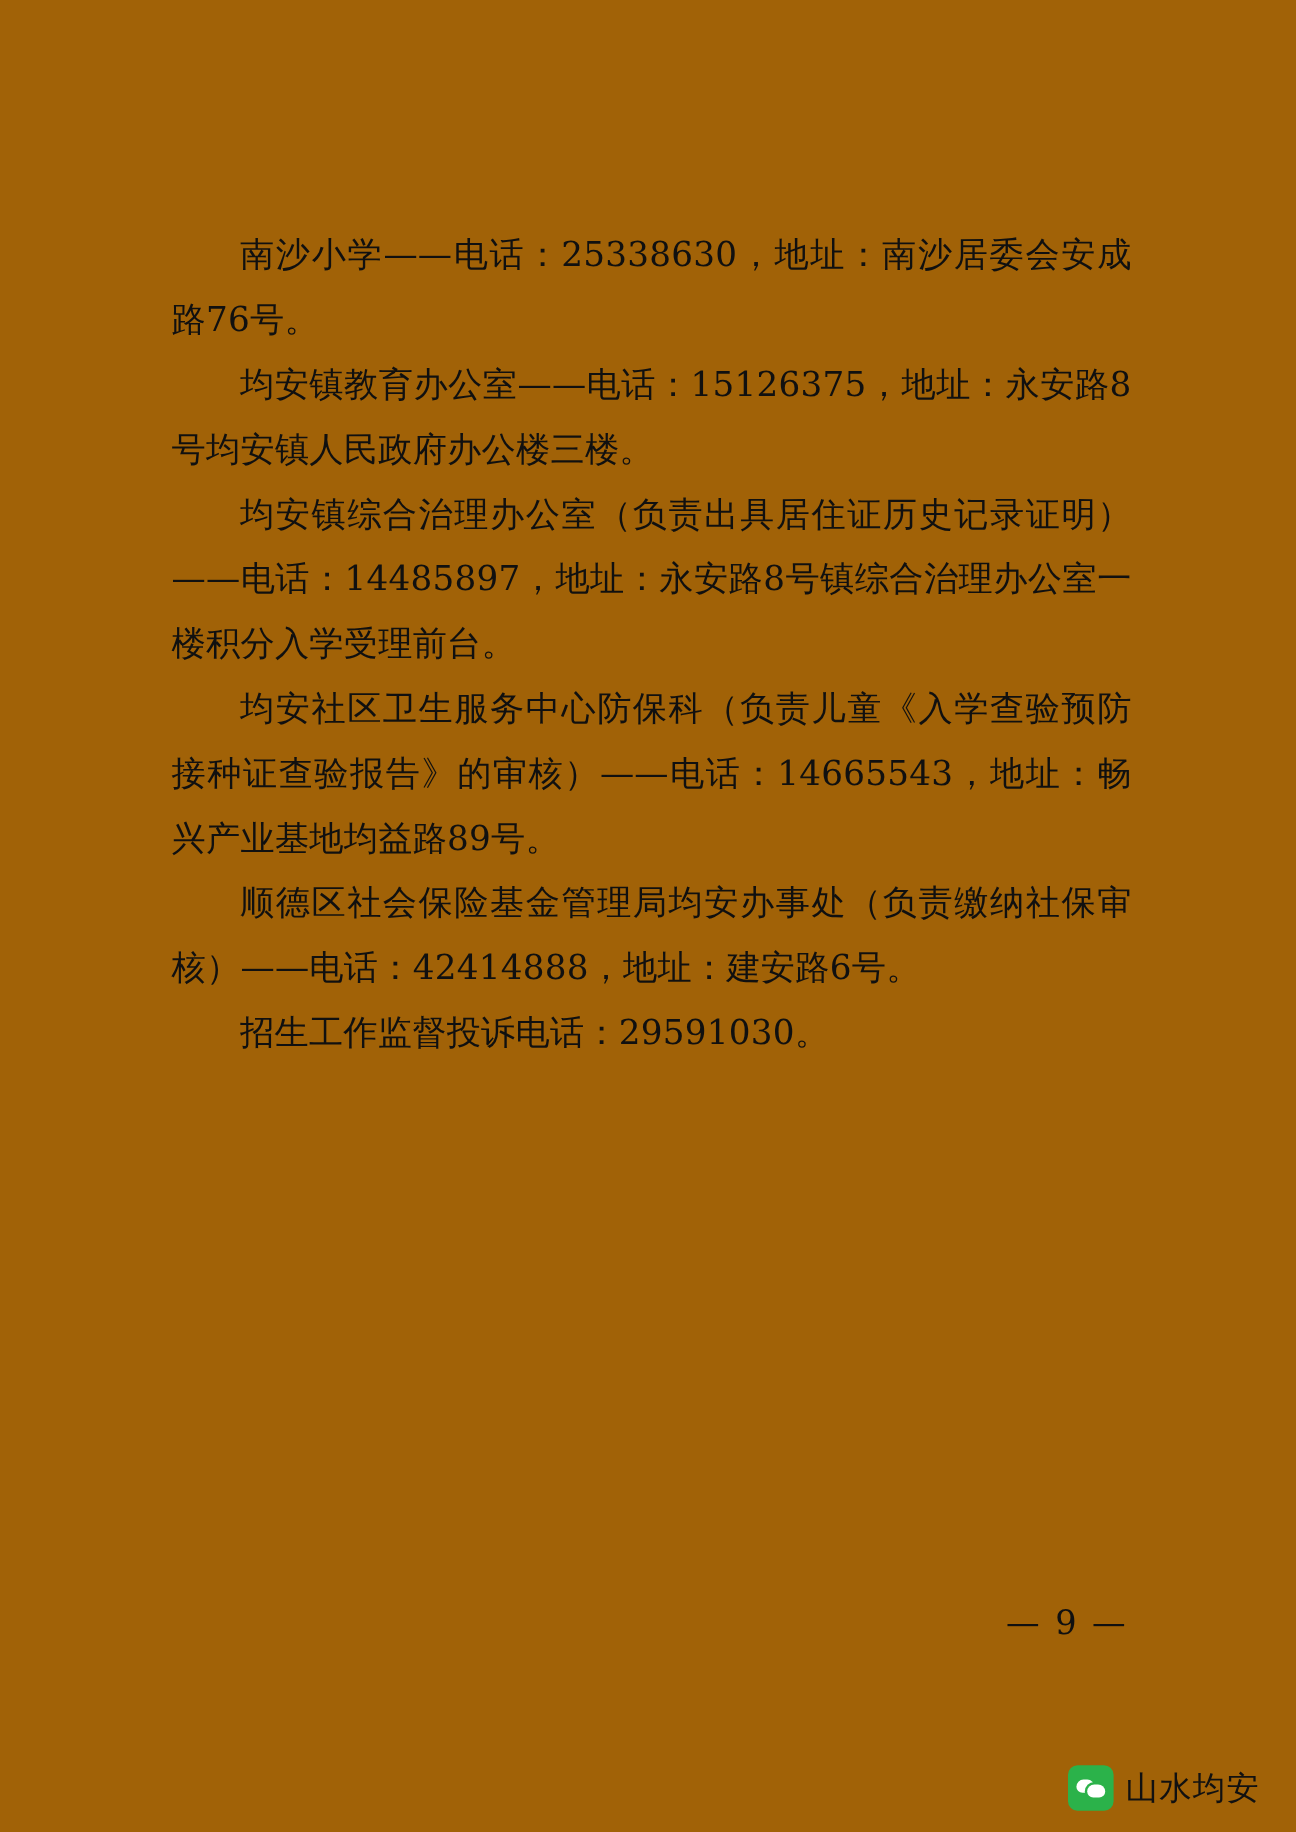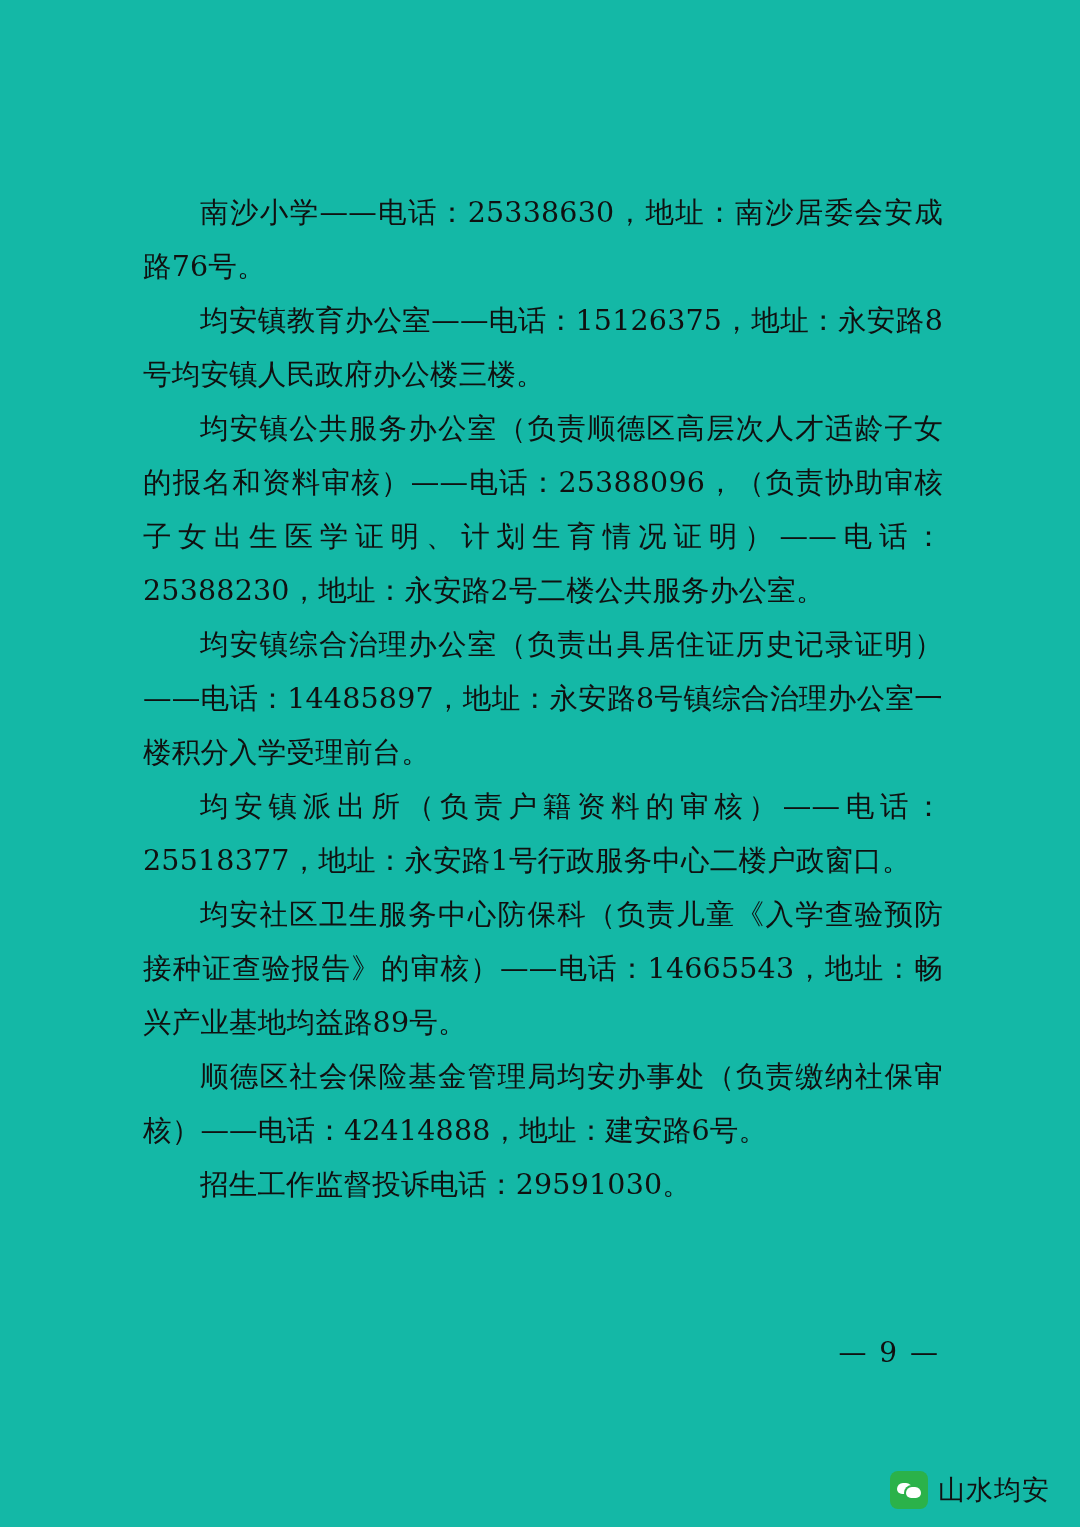--- a/index.html
+++ b/index.html
@@ -14,21 +14,21 @@
     font-family: "DejaVu Serif", "Liberation Serif", serif;
     color: #101010;
     overflow: hidden;
   }
   .page {
     position: absolute;
     left: 0;
     top: 0;
     width: 1080px;
     height: 1527px;
-    background: #14b8a6;
+    background: #a16207;
   }
   .doc-body {
     position: absolute;
     left: 143px;
     top: 186px;
     width: 800px;
   }
   .para {
     font-size: 28.5px;
     line-height: 54px;
@@ -96,23 +96,21 @@
   }
 </style>
 </head>
 <body>
 
 <div class="page">
 
   <div class="doc-body">
     <p class="para">南沙小学——电话：25338630，地址：南沙居委会安成路76号。</p>
     <p class="para">均安镇教育办公室——电话：15126375，地址：永安路8号均安镇人民政府办公楼三楼。</p>
-    <p class="para">均安镇公共服务办公室（负责顺德区高层次人才适龄子女的报名和资料审核）——电话：25388096，（负责协助审核子女出生医学证明、计划生育情况证明）——电话：25388230，地址：永安路2号二楼公共服务办公室。</p>
     <p class="para">均安镇综合治理办公室（负责出具居住证历史记录证明）——电话：14485897，地址：永安路8号镇综合治理办公室一楼积分入学受理前台。</p>
-    <p class="para">均安镇派出所（负责户籍资料的审核）——电话：25518377，地址：永安路1号行政服务中心二楼户政窗口。</p>
     <p class="para">均安社区卫生服务中心防保科（负责儿童《入学查验预防接种证查验报告》的审核）——电话：14665543，地址：畅兴产业基地均益路89号。</p>
     <p class="para">顺德区社会保险基金管理局均安办事处（负责缴纳社保审核）——电话：42414888，地址：建安路6号。</p>
     <p class="para">招生工作监督投诉电话：29591030。</p>
   </div>
 
   <div class="page-number">— 9 —</div>
 
   <div class="watermark">
     <span class="wm-badge"></span>
     <span class="wm-text">山水均安</span>

